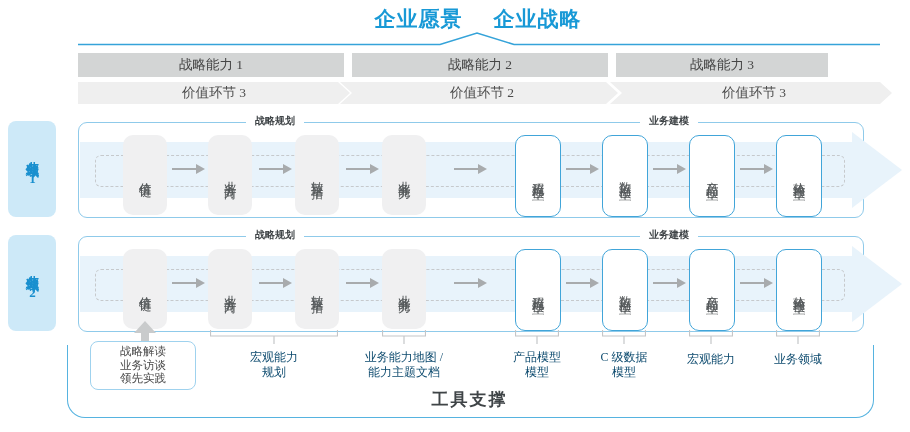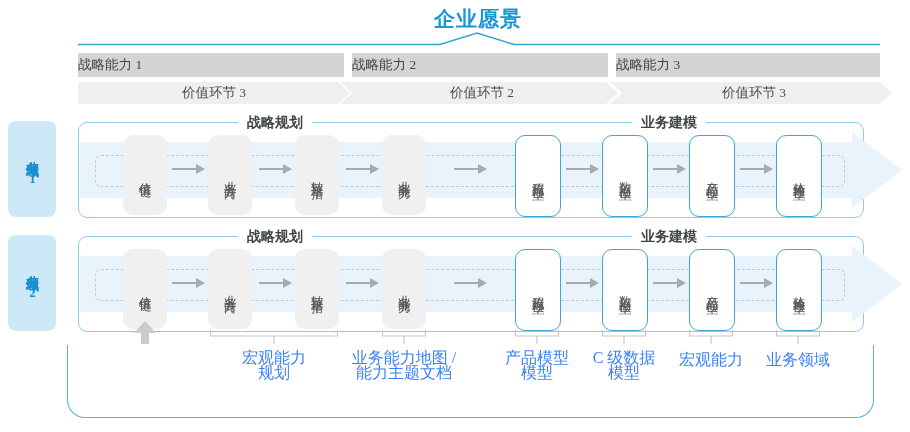--- a/index.html
+++ b/index.html
@@ -10,21 +10,21 @@
   
   .title-row{
     position:absolute;top:5px;left:0;width:910px;display:flex;justify-content:center;
     gap:31px;transform:translateX(23px);
     font-size:21px;font-weight:bold;color:#1899d6;letter-spacing:1px;
   }
   .peak-line{position:absolute;left:78px;top:30px;}
   
   .cap-band{
     position:absolute;top:53px;height:24px;background:#d3d5d5;
-    line-height:24px;font-size:13.5px;color:#454545;
+    text-align:center;line-height:24px;font-size:13.5px;color:#454545;
   }
   
   .chev{
     position:absolute;top:82px;height:22px;background:#efefef;
     text-align:center;line-height:22px;font-size:13.5px;color:#4b4b4b;
   }
   .chev-first{clip-path:polygon(0 0,calc(100% - 12px) 0,100% 50%,calc(100% - 12px) 100%,0 100%);}
   .chev-mid,.chev-last{clip-path:polygon(0 0,calc(100% - 12px) 0,100% 50%,calc(100% - 12px) 100%,0 100%,12px 50%);padding-left:6px;}
   
   .domain-row{position:absolute;left:0;width:910px;height:98px;}
@@ -33,21 +33,21 @@
     display:flex;align-items:center;justify-content:center;
     writing-mode:vertical-lr;text-orientation:upright;
     font-size:13px;font-weight:bold;color:#1a90cf;letter-spacing:1px;
   }
   .row-box{
     position:absolute;left:78px;top:2px;width:784px;height:94px;
     border:1px solid #8fcaea;border-radius:9px;background:transparent;
   }
   .row-header{
     position:absolute;top:-9px;transform:translateX(-50%);
-    background:#ffffff;padding:0 9px;font-size:14px;font-weight:bold;color:#3f4447;white-space:nowrap;
+    background:#ffffff;padding:0 9px;font-size:10px;font-weight:bold;color:#3f4447;white-space:nowrap;
   }
   .flow-band{position:absolute;left:80px;top:22px;width:772px;height:56px;background:#e8f3fb;}
   .flow-arrowhead{
     position:absolute;left:852px;top:12px;width:0;height:0;
     border-top:38px solid transparent;border-bottom:38px solid transparent;border-left:50px solid #e8f3fb;
   }
   .dashed-track{
     position:absolute;left:95px;top:35px;width:748px;height:30px;
     border:1px dashed #c6c9cc;border-radius:6px;
   }
@@ -67,21 +67,21 @@
   
   .up-arrow-head{
     position:absolute;left:134px;top:321px;width:0;height:0;
     border-left:11px solid transparent;border-right:11px solid transparent;border-bottom:12px solid #c9cbcc;
   }
   .up-arrow-stem{position:absolute;left:141px;top:333px;width:8px;height:11px;background:#c9cbcc;}
   
   .bracket{position:absolute;top:330px;}
   .tool-label{
     position:absolute;top:350px;transform:translateX(-50%);
-    font-size:16px;line-height:15px;color:#3b82f6;text-align:center;white-space:nowrap;
+    font-size:12px;line-height:15px;color:#0c4a6e;text-align:center;white-space:nowrap;
   }
   .tool-label.single{top:352px;}
   .practice-box{
     position:absolute;left:90px;top:341px;width:104px;height:47px;background:#ffffff;
     border:1px solid #9fd2ee;border-radius:8px;
     display:flex;flex-direction:column;align-items:center;justify-content:center;
     font-size:11.5px;line-height:13.5px;color:#4c4c4c;z-index:3;
   }
   
   .tool-container{
@@ -93,29 +93,30 @@
     font-size:17px;font-weight:bold;color:#3f4447;letter-spacing:2px;
   }
 </style>
 </head>
 <body>
 
 <div class="stage">
 
   <div class="title-row">
     <span>企业愿景</span>
+    <span>企业战略</span>
   </div>
 
   <svg class="peak-line" width="802" height="18">
     <polyline points="0,14.5 362,14.5 399,3 436,14.5 802,14.5" fill="none" stroke="#35a3d9" stroke-width="1.6"></polyline>
   </svg>
 
   <div class="cap-band" style="left:78px;width:266px">战略能力 1</div>
   <div class="cap-band" style="left:352px;width:256px">战略能力 2</div>
-  <div class="cap-band" style="left:616px;width:264px">战略能力 3</div>
+  <div class="cap-band" style="left:616px;width:212px">战略能力 3</div>
 
   <div class="chev chev-first" style="left:78px;width:272px">价值环节 3</div>
   <div class="chev chev-mid" style="left:340px;width:272px">价值环节 2</div>
   <div class="chev chev-last" style="left:610px;width:276px">价值环节 3</div>
 
   <div class="domain-row" style="top:120px">
     <div class="domain-label">业务领域 1</div>
     <div class="flow-band"></div>
     <div class="row-box">
       <span class="row-header" style="left:196px">战略规划</span>
@@ -160,20 +161,21 @@
     <div class="arrow" style="left:172px"></div>
     <div class="arrow" style="left:259px"></div>
     <div class="arrow" style="left:346px"></div>
     <div class="arrow" style="left:454px"></div>
     <div class="arrow" style="left:566px"></div>
     <div class="arrow" style="left:653px"></div>
     <div class="arrow" style="left:740px"></div>
   </div>
 
   <div class="tool-container"></div>
+  <div class="tool-title">工具支撑</div>
 
   <div class="up-arrow-head"></div>
   <div class="up-arrow-stem"></div>
 
   <svg class="bracket" style="left:210px" width="128" height="15">
     <polyline points="0.5,0 0.5,6 127.5,6 127.5,0" fill="none" stroke="#c4c6c8" stroke-width="1.2"></polyline>
     <line x1="64" y1="6" x2="64" y2="14" stroke="#c4c6c8" stroke-width="1.2"></line>
   </svg>
   <svg class="bracket" style="left:382px" width="44" height="15">
     <polyline points="0.5,0 0.5,6 43.5,6 43.5,0" fill="none" stroke="#c4c6c8" stroke-width="1.2"></polyline>
@@ -189,20 +191,25 @@
   </svg>
   <svg class="bracket" style="left:689px" width="44" height="15">
     <polyline points="0.5,0 0.5,6 43.5,6 43.5,0" fill="none" stroke="#c4c6c8" stroke-width="1.2"></polyline>
     <line x1="22" y1="6" x2="22" y2="14" stroke="#c4c6c8" stroke-width="1.2"></line>
   </svg>
   <svg class="bracket" style="left:776px" width="44" height="15">
     <polyline points="0.5,0 0.5,6 43.5,6 43.5,0" fill="none" stroke="#c4c6c8" stroke-width="1.2"></polyline>
     <line x1="22" y1="6" x2="22" y2="14" stroke="#c4c6c8" stroke-width="1.2"></line>
   </svg>
 
+  <div class="practice-box">
+    <div>战略解读</div>
+    <div>业务访谈</div>
+    <div>领先实践</div>
+  </div>
 
   <div class="tool-label" style="left:274px">
     <div>宏观能力</div>
     <div>规划</div>
   </div>
   <div class="tool-label" style="left:404px">
     <div>业务能力地图 /</div>
     <div>能力主题文档</div>
   </div>
   <div class="tool-label" style="left:537px">

